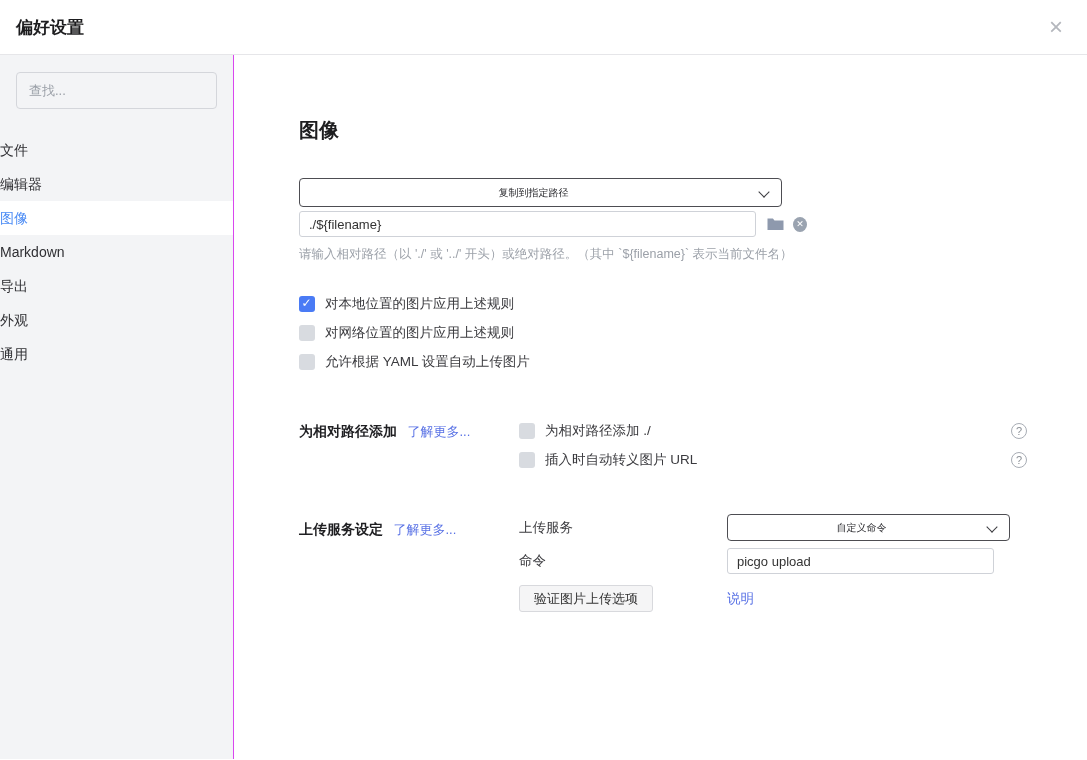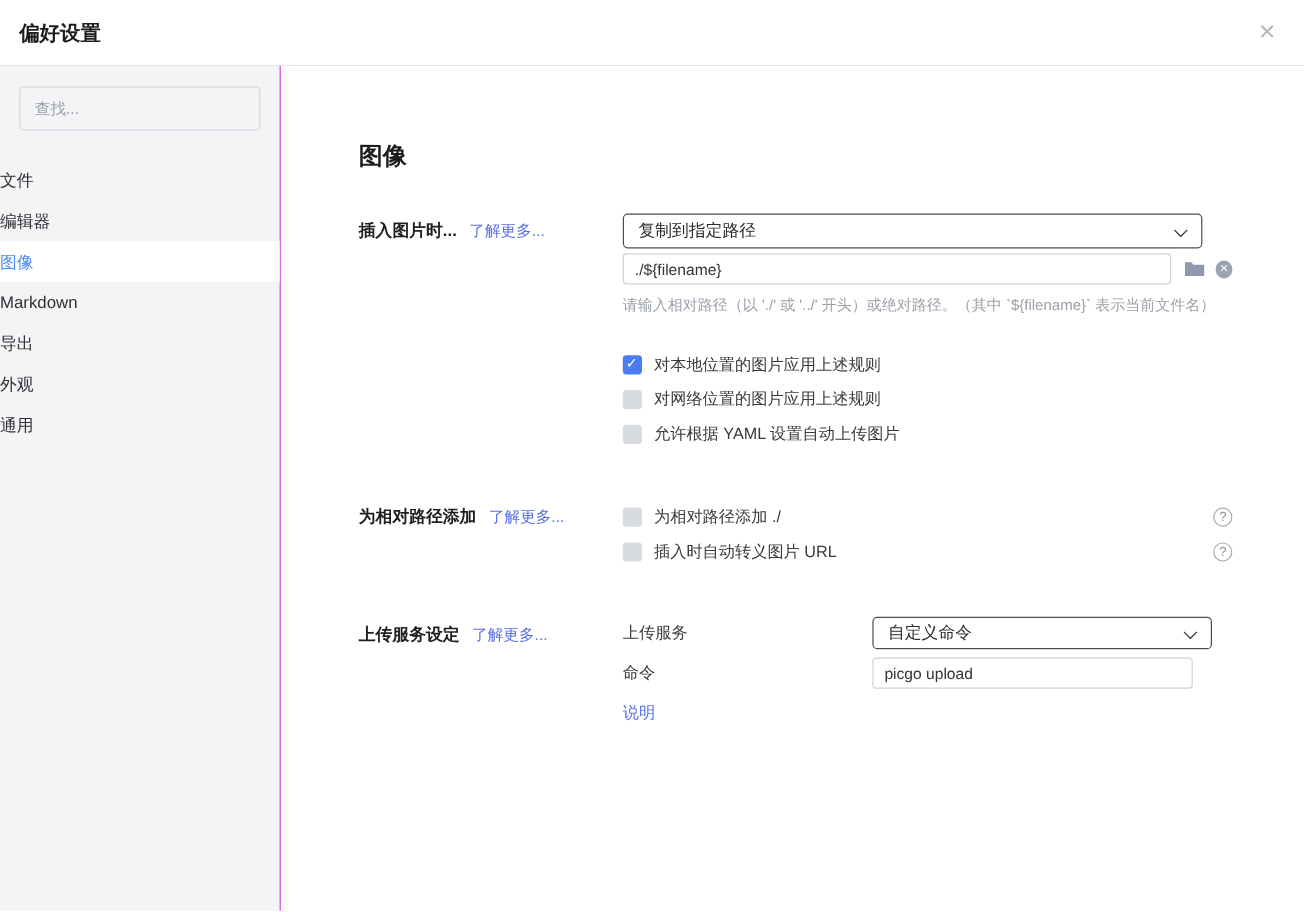--- a/index.html
+++ b/index.html
@@ -69,22 +69,23 @@
 
   
   .select {
     position: relative;
     display: flex; align-items: center;
     border: 1.5px solid #4d4d52;
     border-radius: 4px;
     background: #fff;
     height: 29px;
     padding: 0 26px 0 12px;
-    font-size: 14px; color: #2a2a2e;
-    cursor: pointer;
+    font-size: 10px; color: #2a2a2e;
+    cursor: pointer;
+    justify-content: center;
   }
   .select .chev {
     position: absolute; right: 13px; top: 9px;
     width: 8px; height: 8px;
     border-right: 1.6px solid #3c3c40;
     border-bottom: 1.6px solid #3c3c40;
     transform: rotate(45deg);
   }
   .insert-select { width: 483px; }
   .upload-select { width: 283px; height: 27px; border-width: 1.5px; }
@@ -186,24 +187,20 @@
     <div class="side-item">Markdown</div>
     <div class="side-item">导出</div>
     <div class="side-item">外观</div>
     <div class="side-item">通用</div>
   </div>
 
   <div class="main">
     <div class="page-title">图像</div>
 
     <div class="section">
-      <div class="section-head">
-        <span class="section-label">插入图片时...</span>
-        <a class="learn-more">了解更多...</a>
-      </div>
       <div class="controls">
         <div class="select insert-select">
           <span>复制到指定路径</span>
           <span class="chev"></span>
         </div>
         <div class="path-row">
           <input class="text-input path-input" type="text" value="./${filename}" style="">
           <span class="folder-icon">
             <svg width="17" height="14" viewBox="0 0 17 14">
               <path d="M0.5 1.5 h5.4 l1.6 2.1 h9 v9.4 h-16 z" fill="#8e99ad"></path>
@@ -260,19 +257,22 @@
           <div class="select upload-select">
             <span>自定义命令</span>
             <span class="chev"></span>
           </div>
         </div>
         <div class="form-row">
           <span class="form-label">命令</span>
           <input class="text-input command-input" type="text" value="picgo upload" style="">
         </div>
         <div class="btn-row">
+          <span class="btn-cell">
+            <button class="validate-btn">验证图片上传选项</button>
+          </span>
           <a class="desc-link">说明</a>
         </div>
       </div>
     </div>
 
   </div>
 </div>
 
 </body></html>

